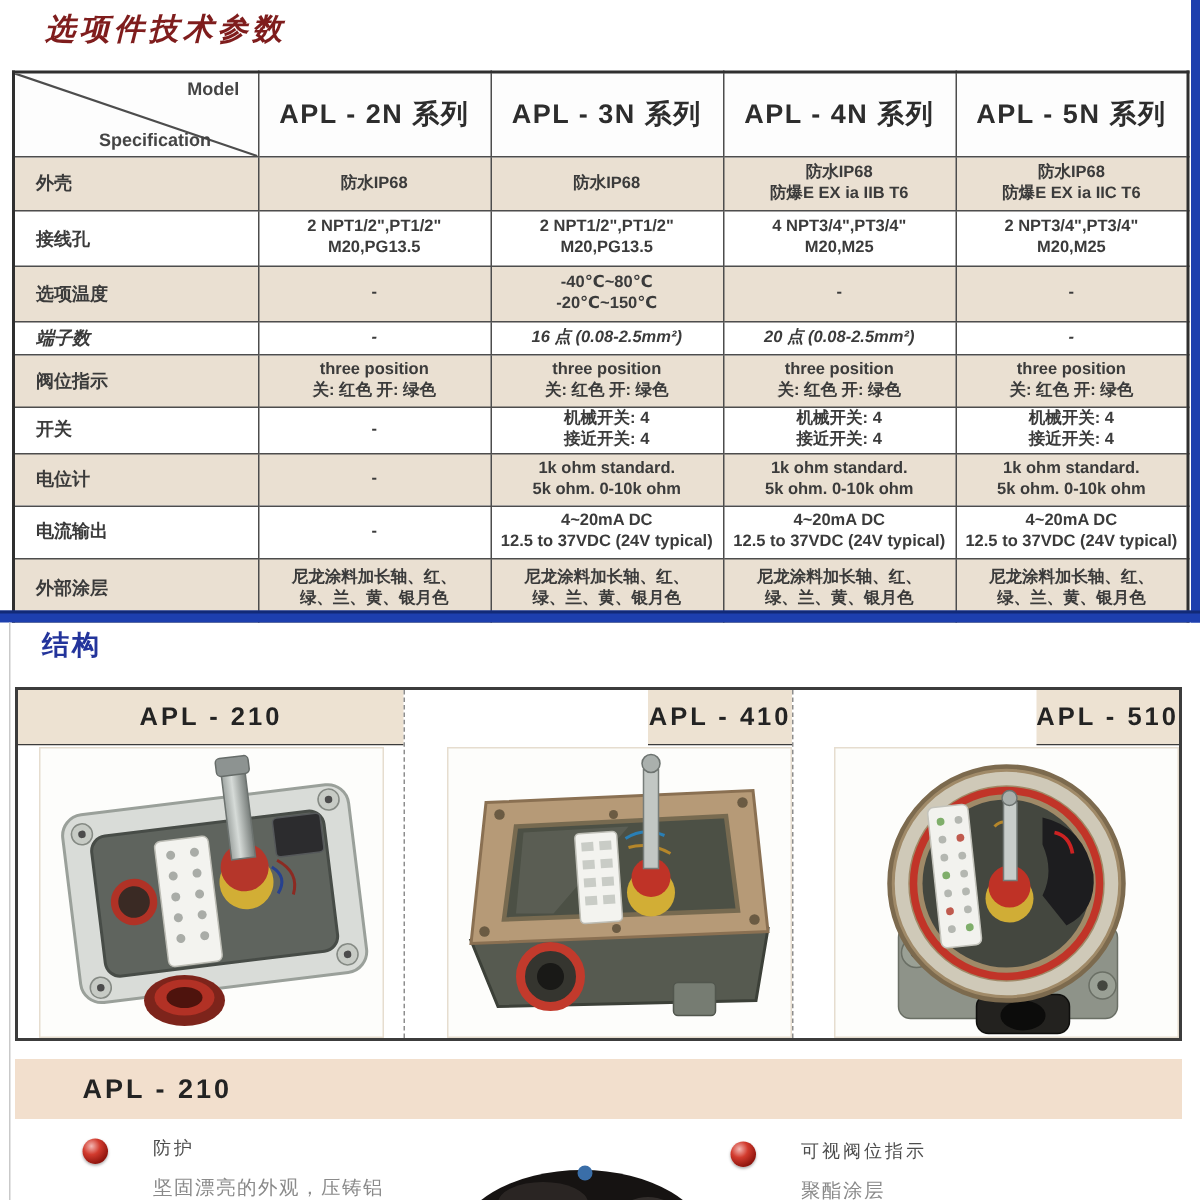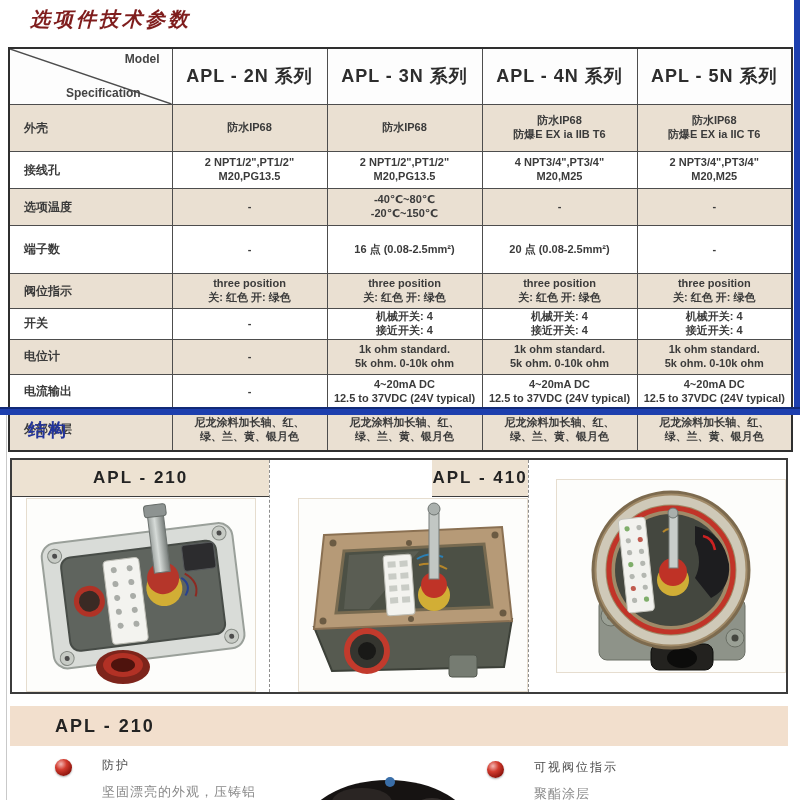--- a/index.html
+++ b/index.html
@@ -34,21 +34,21 @@
   .corner{position:relative;padding:0!important;}
   .corner svg{position:absolute;left:0;top:0;width:100%;height:100%;}
   .corner .m{position:absolute;right:12px;top:3px;font-size:12px;font-weight:bold;color:#444;}
   .corner .s{position:absolute;left:8px;bottom:3px;font-size:12px;font-weight:bold;color:#444;margin-left:48px;}
   table.spec tbody th.lbl{
     text-align:left;padding-left:14px;font-size:12px;font-weight:bold;
   }
   table.spec tbody td{text-align:center;}
   table.spec tbody tr:nth-child(odd){background:#eae0d2;}
   table.spec tbody tr:nth-child(even){background:#ffffff;}
-  tr.rh38{height:47px;padding-left:22px;} tr.rh37{height:37px;} tr.rh31{height:48px;}
+  tr.rh38{height:36px;padding-left:22px;} tr.rh37{height:37px;} tr.rh31{height:22px;font-style:italic;}
   tr.rh35{height:35px;} tr.rh32{height:16px;} tr.rh42{height:42px;}
   
   .blue-bar{position:absolute;left:0;top:407px;width:800px;height:8px;background:#1d3fae;border-top:2px solid #122a77;box-sizing:border-box;}
   .blue-right{position:absolute;right:0;top:0;width:6px;height:415px;background:#1d3fae;}
   .gray-left{position:absolute;left:6px;top:415px;width:1px;height:385px;background:#c9c9c9;}
   
   .sec2-title{
     position:absolute;left:28px;top:418px;
     font-size:18px;font-weight:bold;color:#23349b;letter-spacing:2px;
   }
@@ -298,20 +298,21 @@
         <circle cx="135" cy="86" r="13" fill="#bf3327"></circle>
         <rect x="130" y="14" width="10" height="66" fill="#c2c7c4" stroke="#777d7a"></rect>
         <circle cx="135" cy="10" r="6" fill="#aab0ad" stroke="#6d7370"></circle>
         <circle cx="68" cy="152" r="20" fill="#35352f" stroke="#c23a2c" stroke-width="6"></circle>
         <circle cx="68" cy="152" r="9" fill="#191917"></circle>
         <rect x="150" y="156" width="28" height="22" rx="3" fill="#767c72" stroke="#51564d"></rect>
       </svg>
     </div>
   </div>
   <div class="pcol">
+    <div class="phead">APL - 510</div>
     <div class="pbody">
       <svg class="photo" width="228" height="192" viewBox="0 0 228 192">
         <rect x="42" y="118" width="146" height="62" rx="8" fill="#8e9389" stroke="#6a6f65"></rect>
         <circle cx="54" cy="136" r="10" fill="#9aa095" stroke="#6a6f65"></circle>
           <circle cx="54" cy="136" r="4" fill="#44463f"></circle>
         <circle cx="178" cy="158" r="9" fill="#9aa095" stroke="#6a6f65"></circle>
           <circle cx="178" cy="158" r="3.5" fill="#44463f"></circle>
         <rect x="94" y="164" width="62" height="26" rx="8" fill="#23221f" stroke="#0f0f0d"></rect>
         <ellipse cx="125" cy="178" rx="15" ry="10" fill="#0c0c0b"></ellipse>
         <circle cx="114" cy="90" r="78" fill="#a08a68" stroke="#7c6a4e" stroke-width="3"></circle>

